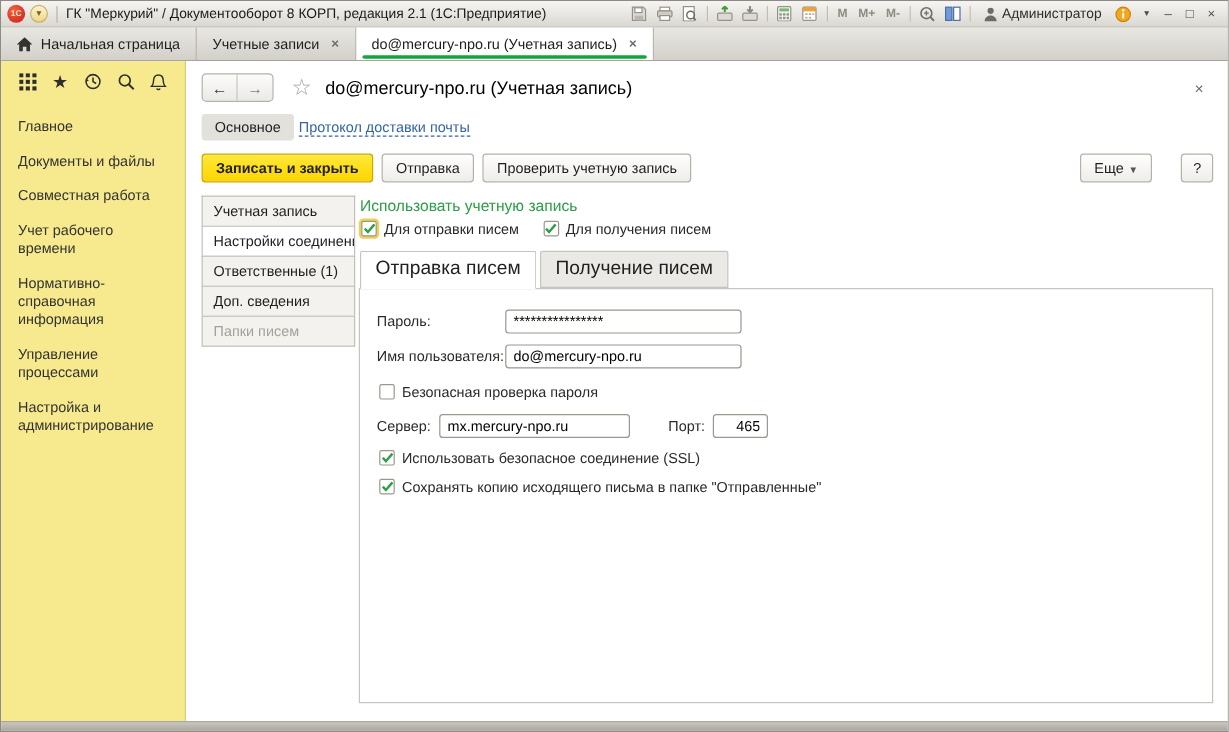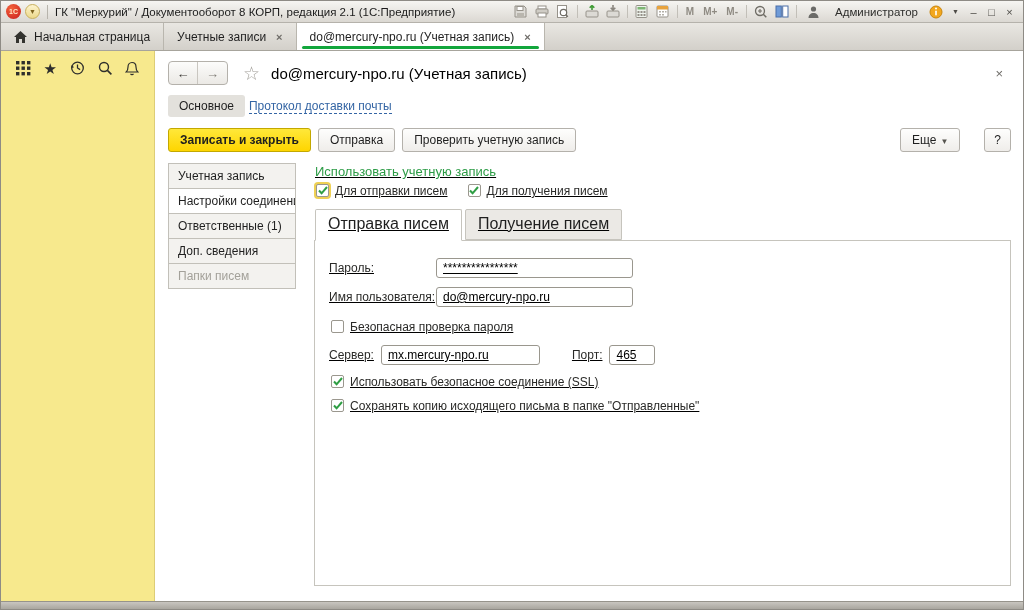--- a/index.html
+++ b/index.html
@@ -13,21 +13,21 @@
   .logo { width:15px; height:15px; border-radius:50%; background:radial-gradient(circle at 35% 30%,#f4623a,#c81e1e);
           color:#ffe9c9; font-size:7px; font-weight:bold; display:grid; place-items:center; }
   .menu-btn { width:15px; height:15px; border-radius:50%; margin-left:4px;
               background:linear-gradient(#fdf4cf,#ecd88a); border:1px solid #c9b05c;
               color:#7c611c; font-size:7px; display:grid; place-items:center; }
   .tb-sep { width:1px; height:14px; background:#b7b4ac; margin:0 7px; }
   .tb-title { font-size:11.5px; color:#1b1b1b; white-space:nowrap; }
   .titlebar-right { margin-left:auto; display:flex; align-items:center; gap:1px; }
   .tb-icon { width:20px; height:17px; display:grid; place-items:center; }
   .tb-mem { font-size:10px; font-weight:bold; color:#8f8b83; padding:0 4px; }
-  .tb-user { display:flex; align-items:center; gap:16px; font-size:11.5px; color:#2e2e2c; margin:0 7px; }
+  .tb-user { display:flex; align-items:center; gap:4px; font-size:11.5px; color:#2e2e2c; margin:0 7px; }
   .win-ctl { width:17px; text-align:center; font-size:11px; color:#4d4b47; }
   .tb-group-sep { width:1px; height:13px; background:#c2bfb8; margin:0 3px; }
 
   
   .tabbar { height:28px; flex:0 0 28px; display:flex; align-items:stretch;
             background:linear-gradient(#e9e7e2,#d3d0ca); border-bottom:1px solid #a7a49c; }
   .tab { display:flex; align-items:center; gap:7px; padding:0 13px; font-size:12px; color:#1f1f1f;
          border-right:1px solid #b9b6ae; position:relative; white-space:nowrap; }
   .tab .tab-close { color:#6e6c68; font-size:11px; font-weight:bold; margin-left:3px; }
   .tab.active { background:#fff; }
@@ -73,40 +73,40 @@
 
   
   .form-body { flex:1; display:flex; padding:2px 12px 15px 13px; min-height:0; }
   .vtabs { width:128px; flex:0 0 128px; }
   .vtab { border:1px solid #c2c0b9; border-bottom:none; background:#f3f2ef; padding:5px 9px;
           font-size:12px; color:#1f1f1f; white-space:nowrap; overflow:hidden; }
   .vtab:last-child { border-bottom:1px solid #c2c0b9; }
   .vtab.active { background:#fff; }
   .vtab.disabled { color:#a3a19a; }
 
-  .panel { flex:1; margin-left:18px; display:flex; flex-direction:column; min-width:0;text-decoration:underline; }
+  .panel { flex:1; margin-left:3px; display:flex; flex-direction:column; min-width:0; }
   .panel-header { color:#2c9c46; font-size:13px; padding:1px 0 5px 1px; }
   .usage-row { display:flex; gap:20px; align-items:center; padding:0 0 11px 2px; }
   .checkbox { display:flex; align-items:flex-start; gap:6px; font-size:12px; color:#2a2a28; }
   .cb-box { width:13px; height:13px; background:#fff; border:1px solid #9a978e; border-radius:2px;
             display:grid; place-items:center; flex:0 0 13px; }
   .cb-box.focused { box-shadow:0 0 0 2px #eed054; }
 
   .mail-tabs { display:flex; position:relative; z-index:2; padding-left:1px; }
   .mtab { padding:5px 12px 6px; font-size:16px; color:#1f1f1f; border:1px solid #c6c4bd;
           background:#ebe9e5; margin-right:3px; border-radius:2px 2px 0 0; }
   .mtab.active { background:#fff; border-bottom-color:#fff; margin-bottom:-1px; }
 
   .group-box { border:1px solid #c6c4bd; flex:1; padding:12px 14px; background:#fff; }
   .field-row { display:flex; align-items:center; margin:5px 0 9px; font-size:12px; color:#2a2a28; }
   .flabel { width:107px; flex:0 0 107px; }
   .flabel-sm { margin-right:7px; }
   input.tfield { height:20px; border:1px solid #9a978e; border-radius:3px; padding:1px 6px;
                  font-family:"Liberation Sans", sans-serif; font-size:12px; color:#000; outline:none; }
-  .w-user { width:197px; } .w-server { width:159px; } .w-port { width:46px; }
+  .w-user { width:197px; } .w-server { width:159px; } .w-port { width:46px; text-align:right; }
   .port-label { margin-left:32px; margin-right:7px; }
   .cb-row { margin:13px 0 11px 2px; }
   .cb-row-sm { margin:10px 0 0 2px; }
 
   .bottom-strip { flex:0 0 8px; background:linear-gradient(#c9c6c0,#a9a69f); border-top:1px solid #96938b; }
 </style>
 </head>
 <body>
 
 <div class="window">
@@ -269,20 +269,29 @@
               <path d="M9.4 9.4l4 4" stroke="#2e2e2c" stroke-width="1.6"></path>
             </svg>
         </span>
         <span class="sicon">
           <svg width="14" height="15" viewBox="0 0 14 15">
               <path d="M7 1.5c2.6 0 4 2 4 4.5 0 3 1.3 4.5 1.8 5H1.2C1.7 10.5 3 9 3 6c0-2.5 1.4-4.5 4-4.5z" fill="none" stroke="#2e2e2c" stroke-width="1.2"></path>
               <path d="M5.6 12.7a1.5 1.5 0 0 0 2.8 0" fill="none" stroke="#2e2e2c" stroke-width="1.2"></path>
             </svg>
         </span>
       </div>
+      <div class="sidebar-menu">
+        <div class="menu-item">Главное</div>
+        <div class="menu-item">Документы и файлы</div>
+        <div class="menu-item">Совместная работа</div>
+        <div class="menu-item">Учет рабочего времени</div>
+        <div class="menu-item">Нормативно-справочная информация</div>
+        <div class="menu-item">Управление процессами</div>
+        <div class="menu-item">Настройка и администрирование</div>
+      </div>
     </div>
 
     <div class="main">
       <div class="form-header">
         <div class="nav-btns">
           <span class="nav-btn back">←</span>
           <span class="nav-btn fwd">→</span>
         </div>
         <span class="fav-star">☆</span>
         <span class="form-title">do@mercury-npo.ru (Учетная запись)</span>

